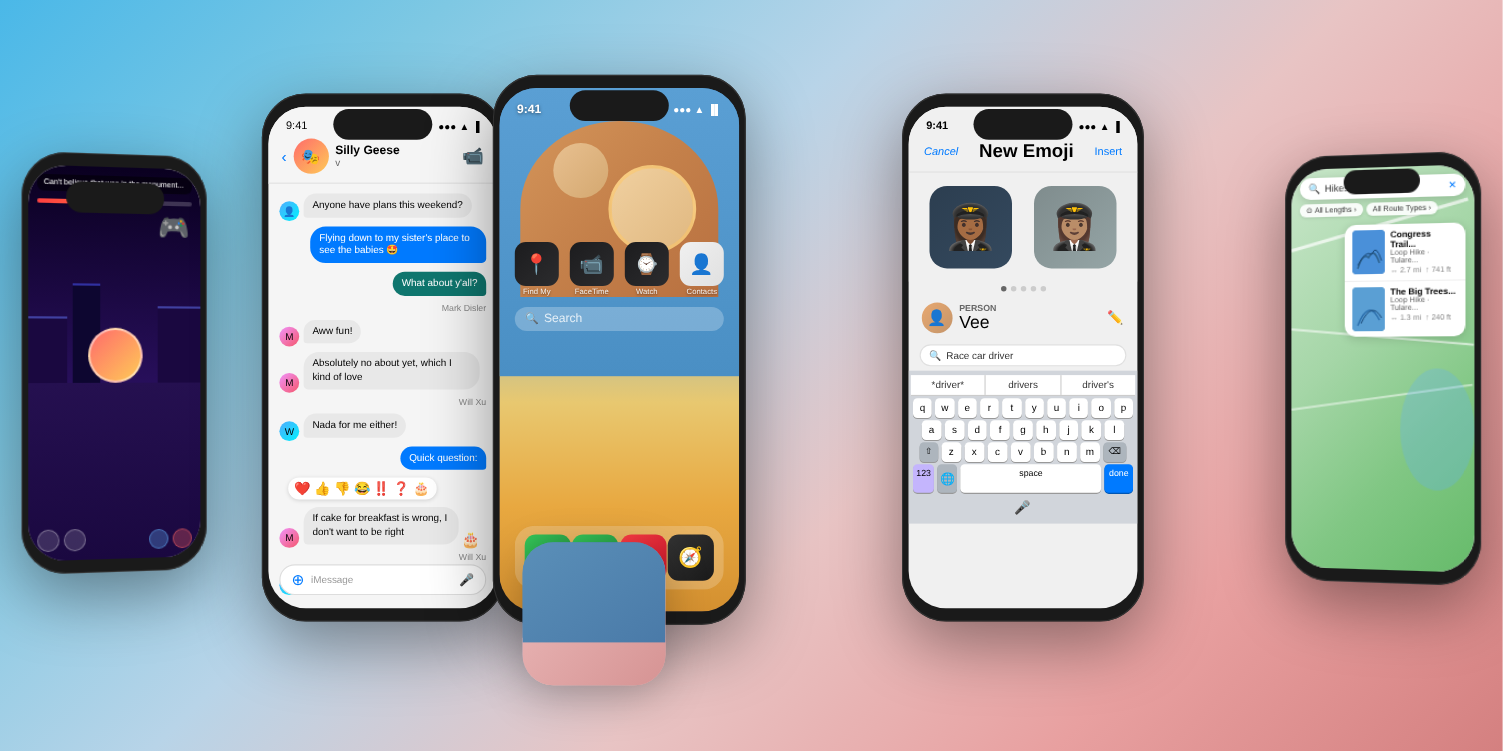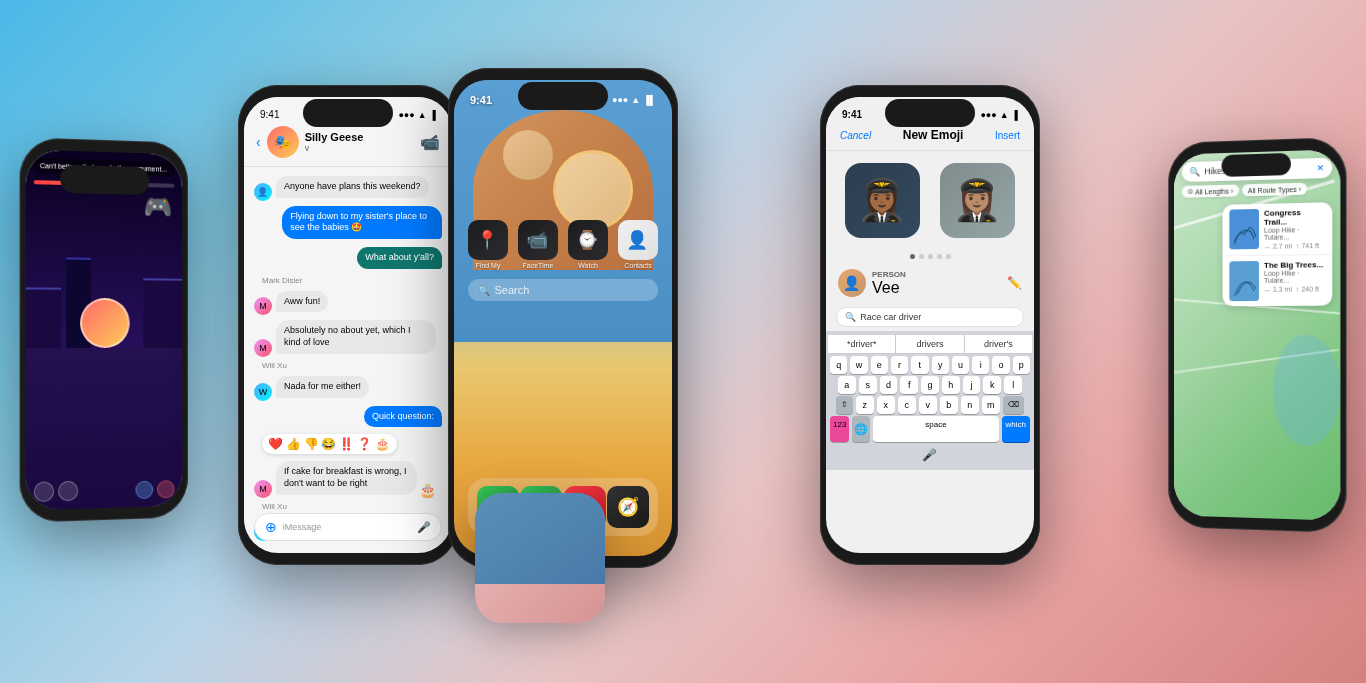--- a/index.html
+++ b/index.html
@@ -148,20 +148,21 @@
       background: #0f766e;
       color: #fff;
       margin-left: auto;
       border-bottom-right-radius: 4px;
     }
 
     .msg-sender {
       font-size: 8px;
       color: #888;
       margin: 2px 0 1px 8px;
+      text-align: right;
     }
 
     .avatar-msg-row {
       display: flex;
       align-items: flex-end;
       gap: 4px;
     }
 
     .small-avatar {
       width: 18px;
@@ -317,21 +318,21 @@
     .emoji-nav {
       background: #f0f0f0;
       padding: 4px 14px 8px;
       display: flex;
       justify-content: space-between;
       align-items: center;
       border-bottom: 1px solid #ddd;
     }
 
     .emoji-cancel { color: #007AFF; font-size: 10px; font-style: italic; }
-    .emoji-title { font-size: 12px; font-weight: 600; }
+    .emoji-title { font-size: 17px; font-weight: 600; }
     .emoji-insert { color: #007AFF; font-size: 10px; }
 
     .emoji-preview {
       padding: 12px;
       display: flex;
       justify-content: center;
       gap: 20px;
       background: #f0f0f0;
     }
 
@@ -467,21 +468,21 @@
       background: #007AFF;
       border-radius: 4px;
       font-size: 8px;
       padding: 4px 4px;
       text-align: center;
       box-shadow: 0 1px 0 #0056b3;
       color: #fff;
     }
 
     .key-numbers {
-      background: #ec4899;
+      background: #c4b5fd;
       border-radius: 4px;
       font-size: 8px;
       padding: 4px 3px;
       text-align: center;
       box-shadow: 0 1px 0 #999;
       color: #000;
     }
 
     
     .phone-game {
@@ -917,21 +918,21 @@
           <div class="key">b</div>
           <div class="key">n</div>
           <div class="key">m</div>
           <div class="key-wide" style="padding:4px 5px;">⌫</div>
         </div>
 
         <div class="keyboard-row">
           <div class="key-numbers">123</div>
           <div style="width:18px;height:26px;background:#adb5bd;border-radius:4px;box-shadow:0 1px 0 #999;display:flex;align-items:center;justify-content:center;font-size:11px;">🌐</div>
           <div class="key-space">space</div>
-          <div class="key-done">which</div>
+          <div class="key-done">done</div>
         </div>
 
         <div style="display:flex;justify-content:center;padding:4px;">
           <span style="font-size:12px;color:#666;">🎤</span>
         </div>
       </div>
     </div>
 
     <div class="iphone-notch"></div>
   </div>

